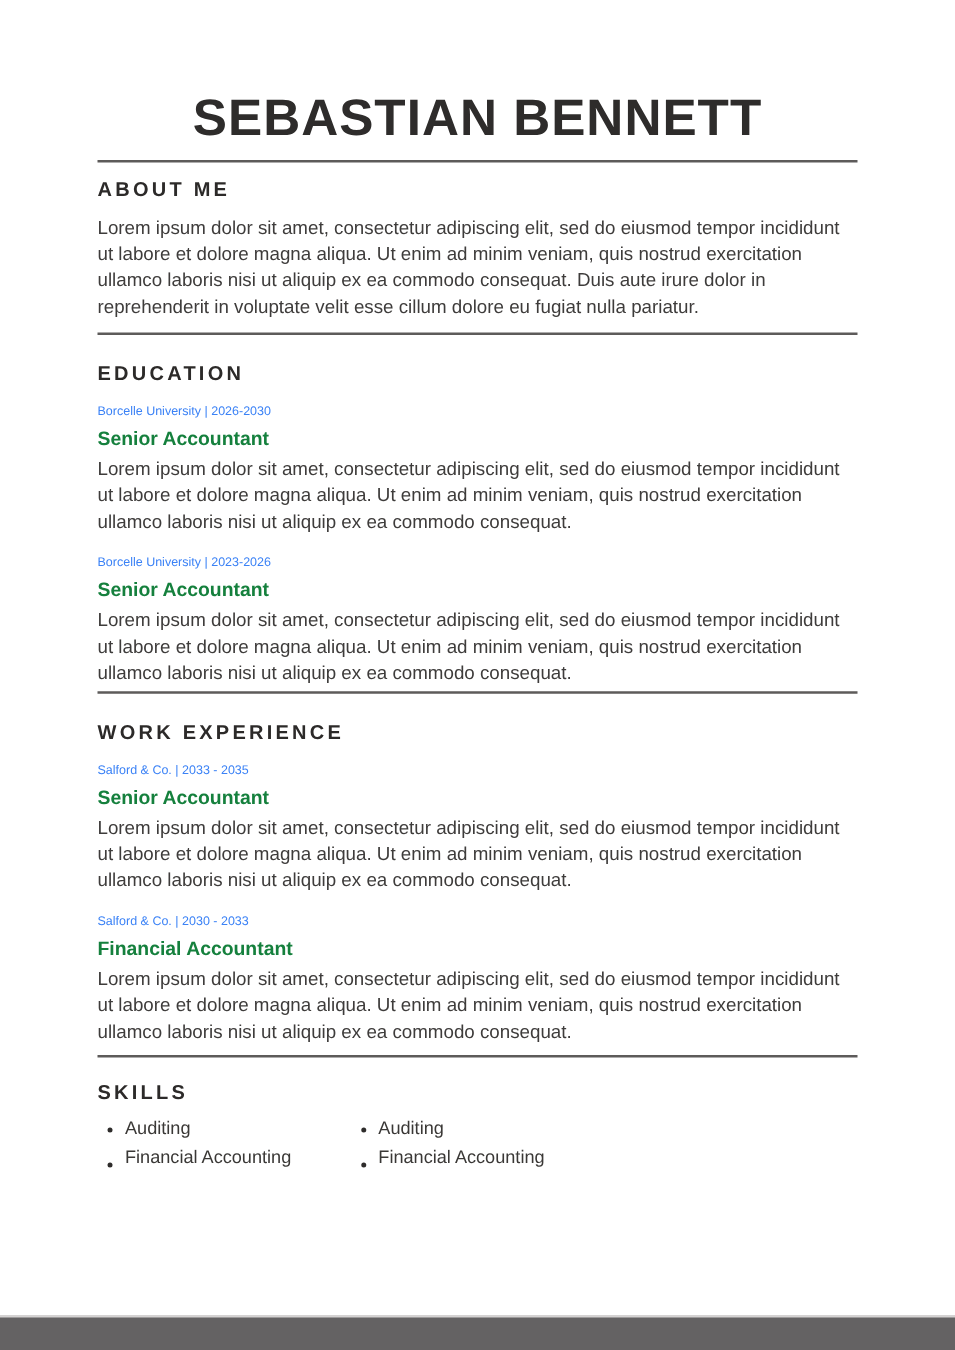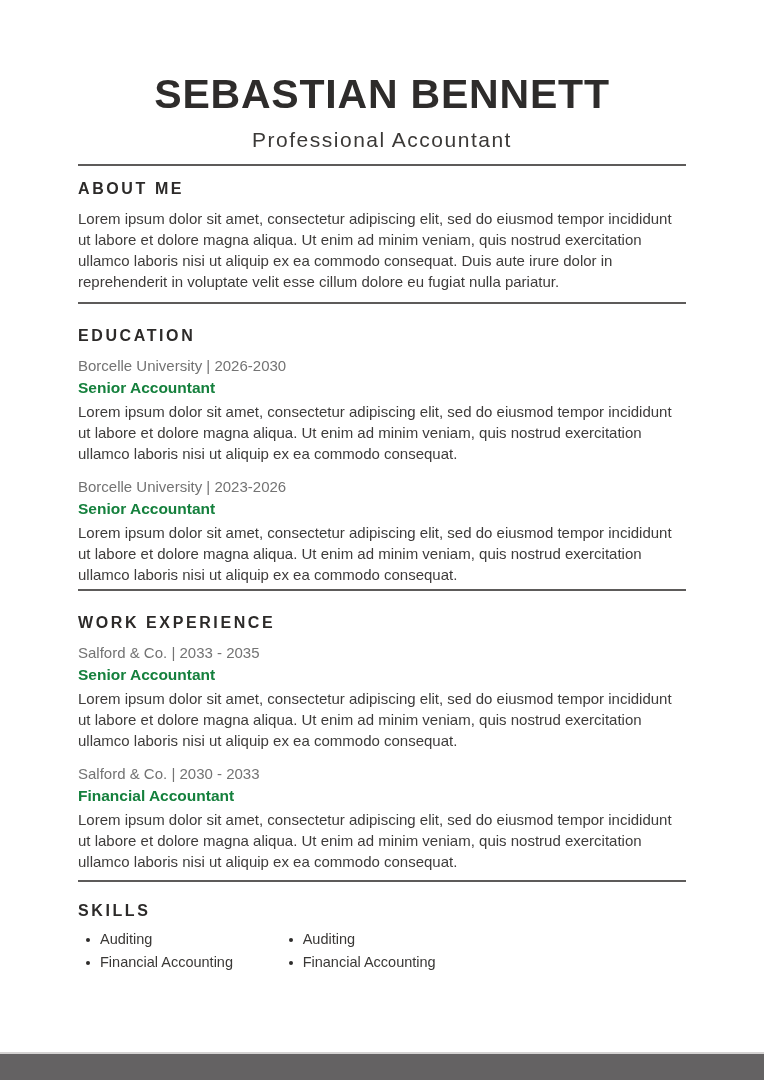--- a/index.html
+++ b/index.html
@@ -38,44 +38,43 @@
   }
   h2.sec-about { margin-top: 11px; }
   h2.sec-skills { margin-top: 17px; }
 
   .body {
     margin: 8px 0 0 0; font-size: 15px; line-height: 21px;
     color: #3e3c3b; max-width: 606px;
   }
   .entry { margin-top: 9px; }
   .entry + .entry { margin-top: 13px; }
-  .meta { font-size: 15px; line-height: 19px; color: #737373; }
+  .meta { font-size: 10px; line-height: 19px; color: #3b82f6; }
   .etitle { margin-top: 3px; font-size: 15.5px; line-height: 20px; font-weight: bold; color: #15803d; }
   .entry .body { margin-top: 3px; }
 
   .skills-grid { display: grid; grid-template-columns: 1fr 1fr 1fr; margin-top: 10px; }
   ul.skill-col { list-style: none; margin: 0; padding: 0; }
   .skill-item { display: flex; align-items: center; font-size: 14.5px; line-height: 15px; color: #3a3836; }
-  .skill-item + .skill-item { margin-top: 8px; }
+  .skill-item + .skill-item { margin-top: 8px; align-items: flex-end; }
   .dot { width: 4px; height: 4px; border-radius: 50%; background: #2e2c2b; flex: none; margin: 0 10px 0 8px; }
 
   .footer-bar {
     position: absolute; left: 0; right: 0; bottom: 0; height: 28px;
     background: #646263; border-top: 2px solid #d4d2d2;
   }
 </style>
 </head>
 <body>
 
 <div class="page">
   <div class="inner">
 
     <header>
       <h1 class="name">SEBASTIAN BENNETT</h1>
-      <div class="subtitle">Professional Accountant</div>
 
     </header>
 
     <hr class="rule rule-contact">
 
     <section>
       <h2 class="sec sec-about">ABOUT ME</h2>
       <p class="body">Lorem ipsum dolor sit amet, consectetur adipiscing elit, sed do eiusmod tempor incididunt ut labore et dolore magna aliqua. Ut enim ad minim veniam, quis nostrud exercitation ullamco laboris nisi ut aliquip ex ea commodo consequat. Duis aute irure dolor in reprehenderit in voluptate velit esse cillum dolore eu fugiat nulla pariatur.</p>
     </section>
 

